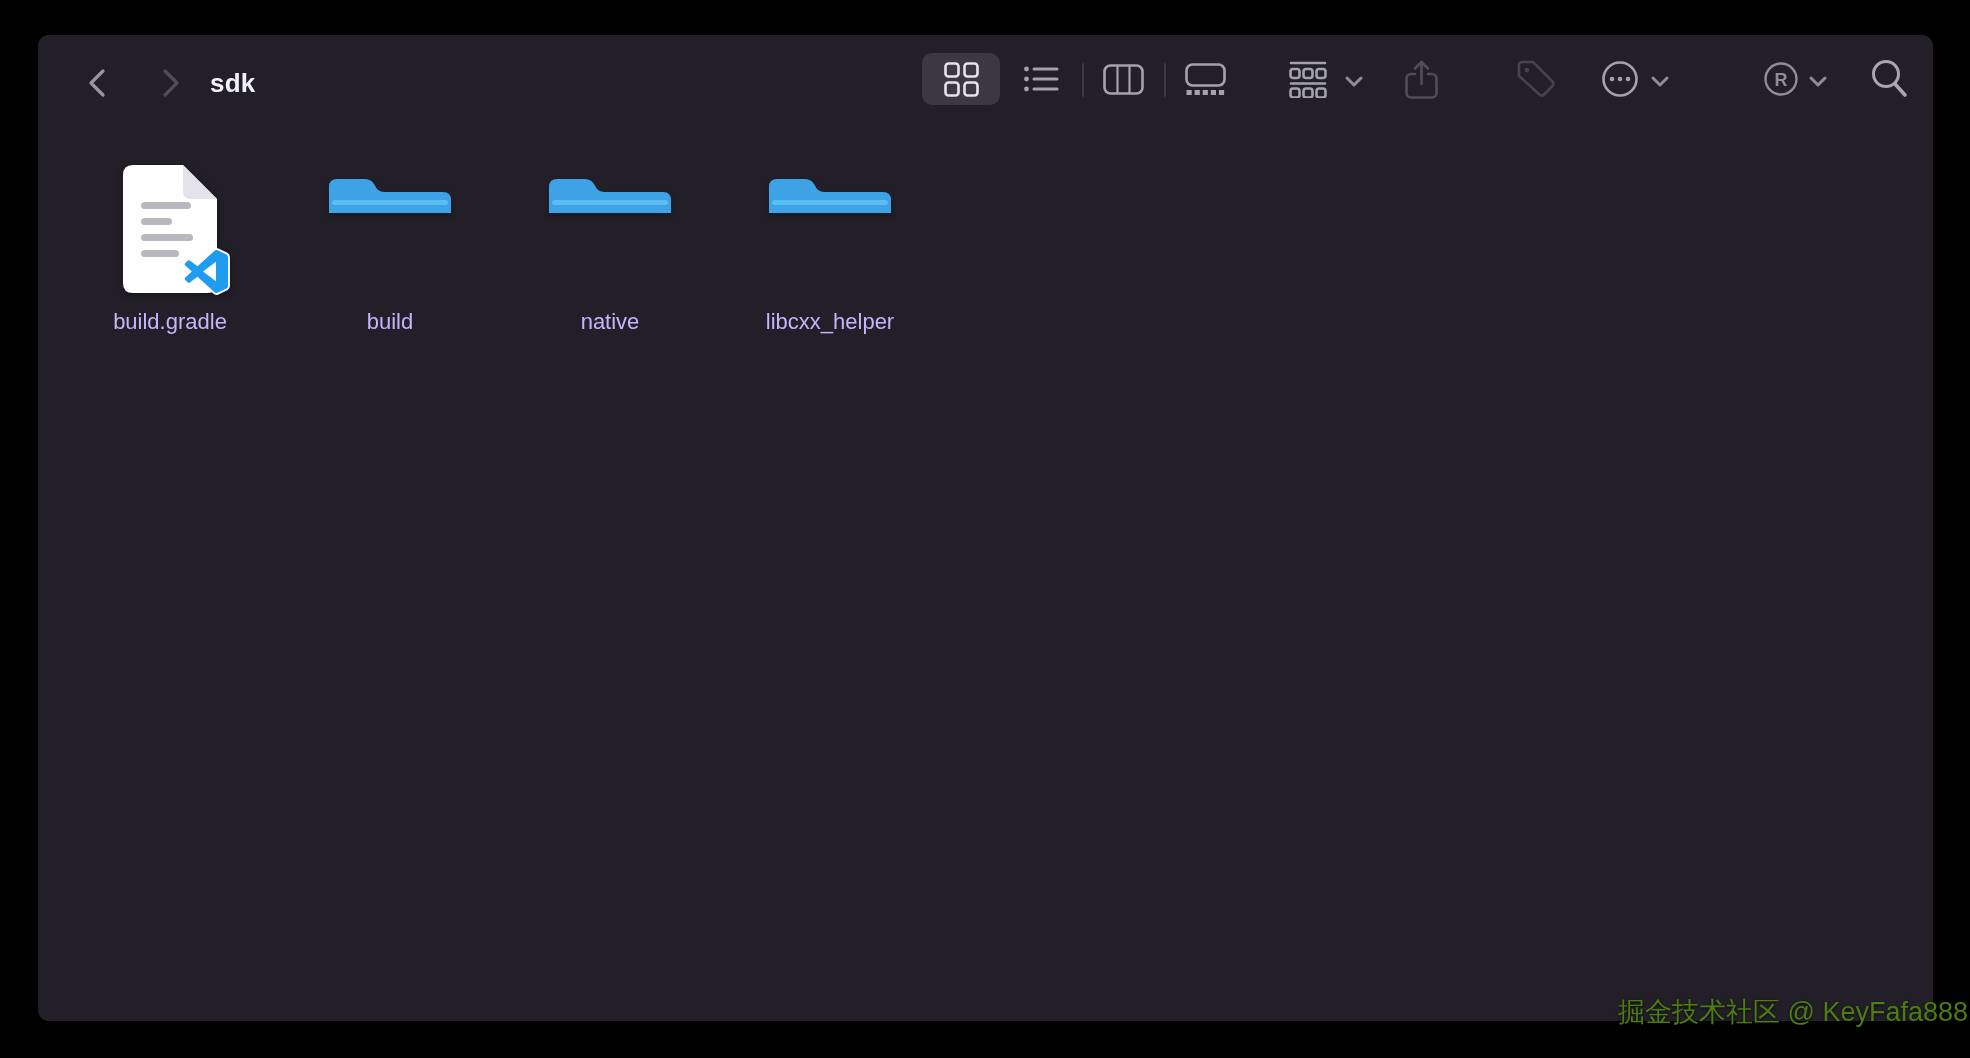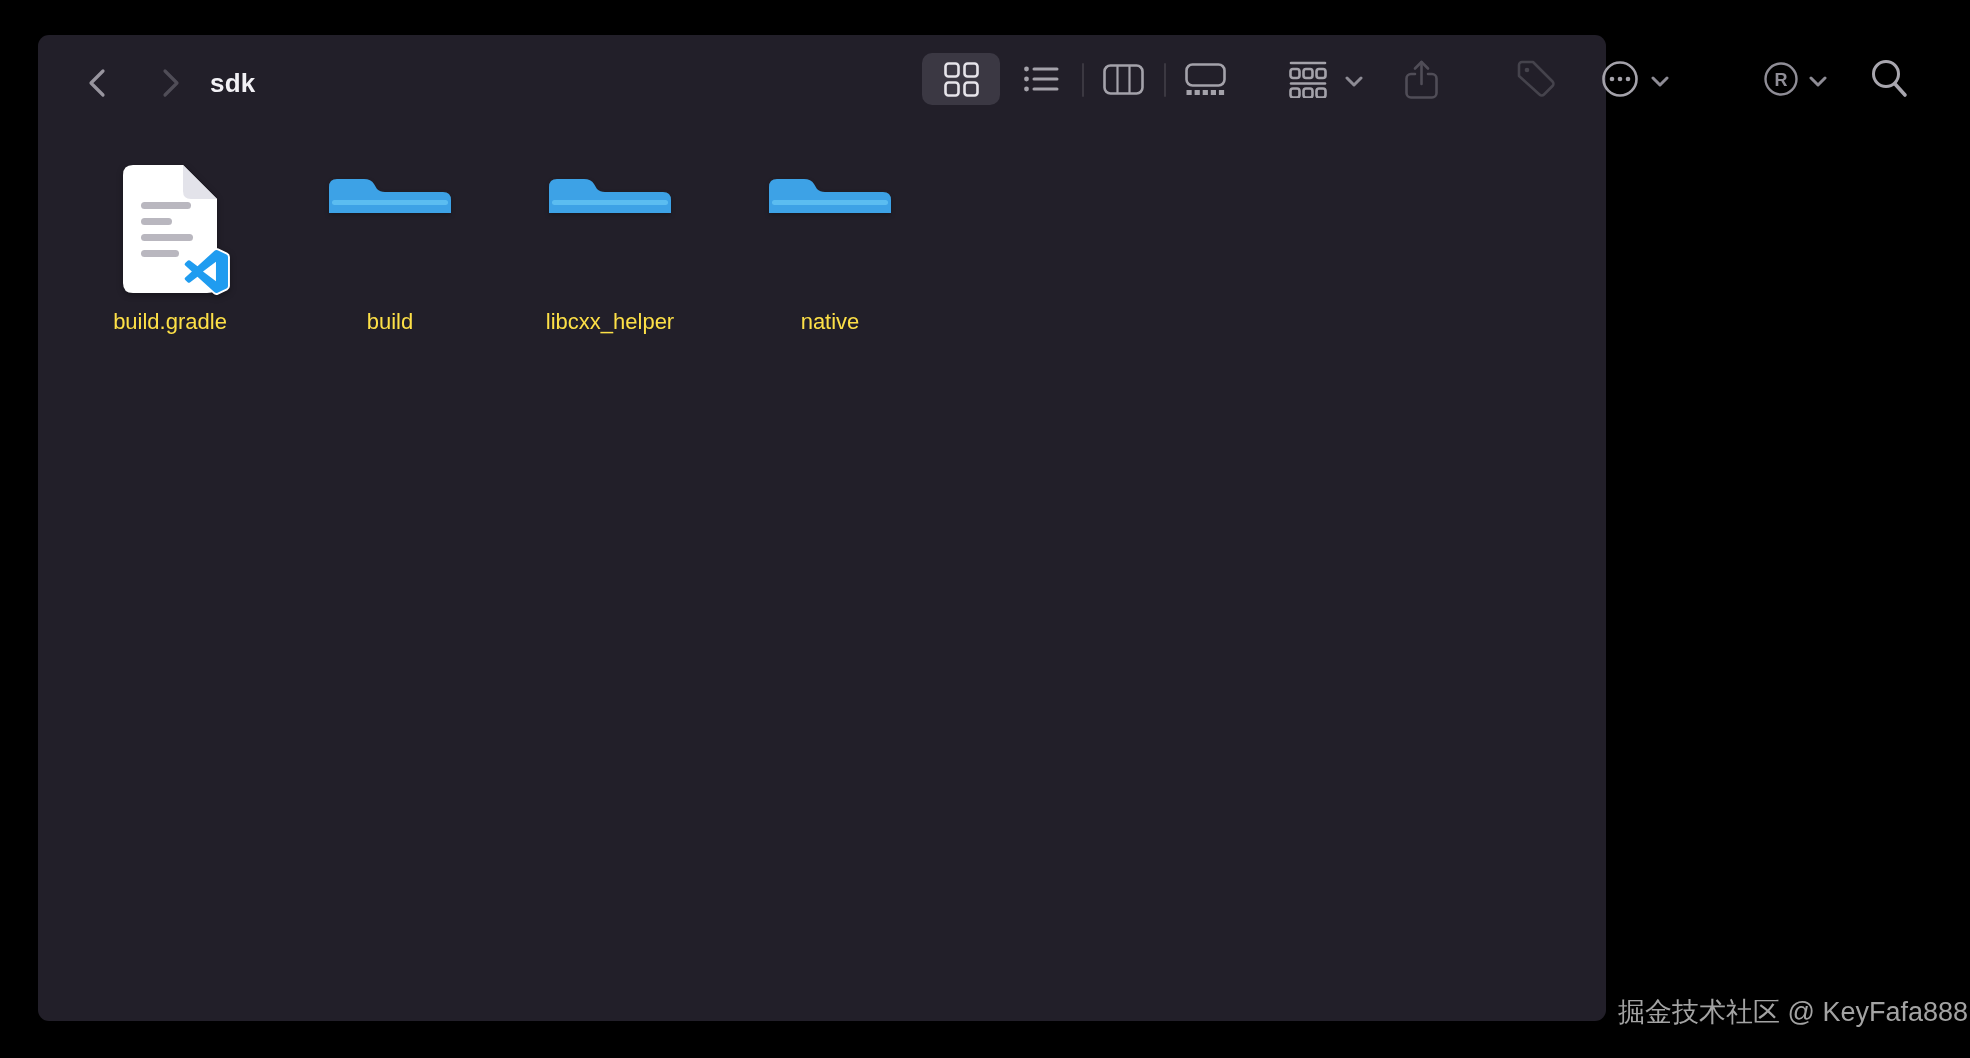--- a/index.html
+++ b/index.html
@@ -2,21 +2,21 @@
 <html><head>
 <meta charset="utf-8">
 <style>
   html,body{margin:0;padding:0;}
   body{
     width:1970px;height:1058px;background:#000;overflow:hidden;position:relative;
     font-family:"Liberation Sans","DejaVu Sans",sans-serif;
     -webkit-font-smoothing:antialiased;
   }
   .window{
-    position:absolute;left:38px;top:35px;width:1568px;height:986px;
+    position:absolute;left:38px;top:35px;width:1895px;height:986px;
     background:#221f29;border-radius:11px;
   }
   .toolbar{position:absolute;left:0;top:0;width:100%;height:96px;}
   .tb{position:absolute;display:flex;align-items:center;justify-content:center;background:transparent;border:none;padding:0;cursor:default;}
   .nav-btn{top:32px;width:26px;height:32px;}
   .title{position:absolute;top:32px;left:172px;height:32px;line-height:32px;
     color:#f2f1f5;font-size:26px;font-weight:700;letter-spacing:.2px;}
   .view-btn{top:18px;width:78px;height:52px;border-radius:10px;}
   .view-btn.selected{background:#3b3843;}
   .vsep{position:absolute;top:28px;width:2px;height:34px;background:#3b3841;border-radius:1px;}
@@ -26,24 +26,24 @@
   .dim .stroke-ic{stroke:#504d57;}
   .dim2 .stroke-ic{stroke:#45434c;}
   .sel-ic{stroke:#e6e4ea;}
   .chev-ic{fill:none;stroke:#8e8c95;stroke-width:3;stroke-linecap:round;stroke-linejoin:round;}
 
   .content{position:absolute;left:22px;top:118px;display:flex;}
   .cell{width:220px;display:flex;flex-direction:column;align-items:center;}
   .icon-box{height:140px;display:flex;align-items:flex-end;justify-content:center;}
   .folder-svg{margin-bottom:10px;filter:drop-shadow(0 2px 2px rgba(0,0,0,.25));}
   .doc-svg{margin-left:12px;filter:drop-shadow(0 2px 3px rgba(0,0,0,.35));}
-  .file-label{margin-top:14px;font-size:22px;line-height:30px;color:#fde047;text-align:center;}
+  .file-label{margin-top:14px;font-size:22px;line-height:30px;color:#c4b5fd;text-align:center;}
 
   .watermark{
-    position:absolute;right:2px;top:994px;font-size:27px;color:#a3a3a3;
+    position:absolute;right:2px;top:994px;font-size:27px;color:#4d7c0f;
     text-shadow:0 1px 3px rgba(0,0,0,.8);white-space:nowrap;z-index:5;
     font-family:"Liberation Sans","DejaVu Sans",sans-serif;
   }
 </style>
 </head>
 <body>
 
 <div class="window">
   <div class="toolbar">
 
@@ -220,30 +220,30 @@
     </div>
 
     <div class="cell">
       <div class="icon-box">
         <svg class="folder-svg" width="122" height="104" viewBox="0 0 122 104">
           <path d="M0,34 L0,8 Q0,0 8,0 L35,0 Q42,0 45,5 L48,10 Q51,13 56,13 L114,13 Q122,13 122,21 L122,34 Z" fill="#3da2e6"></path>
           <rect x="0" y="19" width="122" height="85" rx="9" fill="url(#fg1)"></rect>
           <rect x="3" y="21" width="116" height="5" rx="2.5" fill="#74d4fa" opacity="0.55"></rect>
         </svg>
       </div>
-      <div class="file-label">libcxx_helper</div>
+      <div class="file-label">native</div>
     </div>
 
     <div class="cell">
       <div class="icon-box">
         <svg class="folder-svg" width="122" height="104" viewBox="0 0 122 104">
           <path d="M0,34 L0,8 Q0,0 8,0 L35,0 Q42,0 45,5 L48,10 Q51,13 56,13 L114,13 Q122,13 122,21 L122,34 Z" fill="#3da2e6"></path>
           <rect x="0" y="19" width="122" height="85" rx="9" fill="url(#fg1)"></rect>
           <rect x="3" y="21" width="116" height="5" rx="2.5" fill="#74d4fa" opacity="0.55"></rect>
         </svg>
       </div>
-      <div class="file-label">native</div>
+      <div class="file-label">libcxx_helper</div>
     </div>
 
   </div>
 </div>
 
 <div class="watermark">掘金技术社区 @ KeyFafa888</div>
 
 </body></html>

